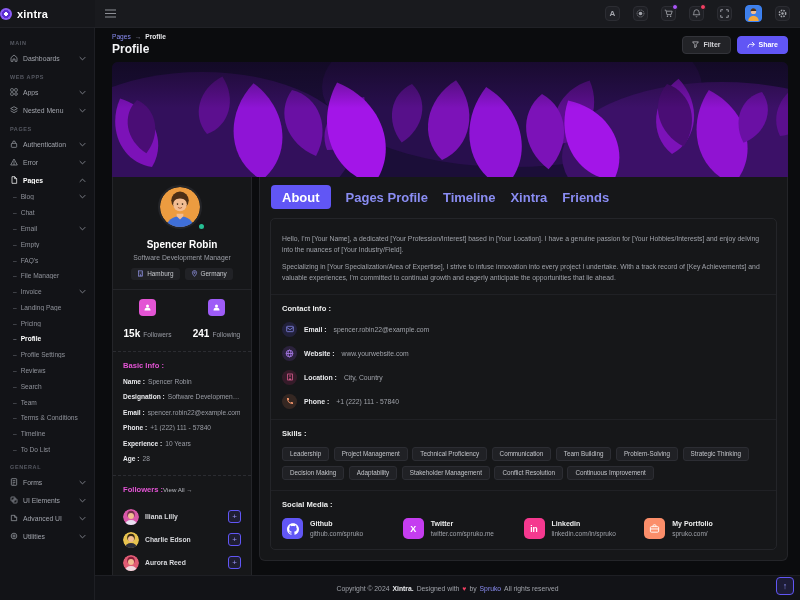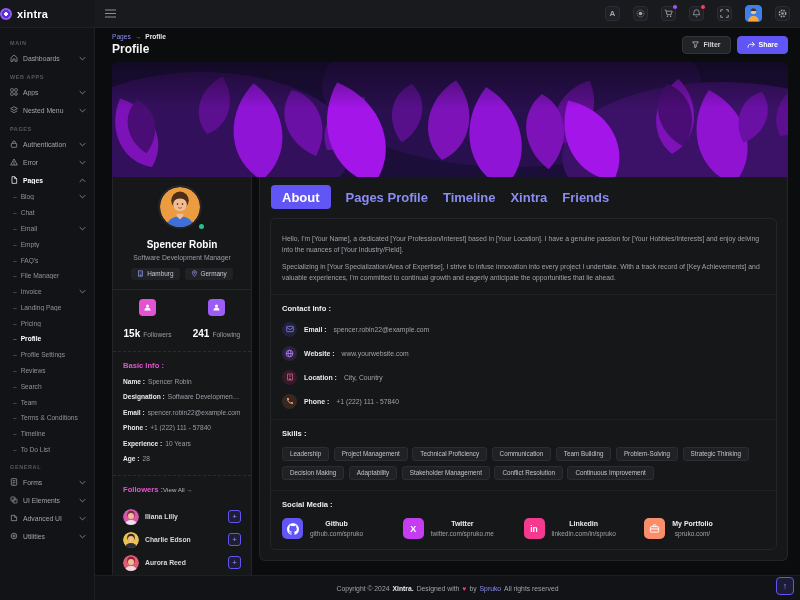--- a/index.html
+++ b/index.html
@@ -103,21 +103,21 @@
      color:#9a93f7;font-size:8px;display:flex;align-items:center;justify-content:center;cursor:pointer;line-height:1;}
 
   
   .right-col{flex:1;}
   .tabs-card{background:#161719;border:1px solid #242529;border-top:0;border-radius:0 0 6px 6px;}
   .tabs{display:flex;align-items:center;gap:15px;padding:8px 11px 7px;}
   .tab{font-size:13px;font-weight:bold;color:#8a8df3;cursor:pointer;}
   .tab.active{background:#6156f5;color:#fff;padding:4.5px 11px;border-radius:4px;}
   .inner{margin:2px 10px 10px;border:1px solid #242529;border-radius:5px;}
   .section{padding:9px 11px 10px;border-bottom:1px solid #202125;}
-  .section:last-child{border-bottom:0;text-align:center;}
+  .section:last-child{border-bottom:0;}
   .sec-title{font-size:7.6px;font-weight:bold;color:#eceded;display:flex;align-items:center;gap:4px;}
   .about-p{font-size:6.8px;color:#9fa2a9;line-height:1.6;margin-top:6px;}
   .c-row{display:flex;align-items:center;gap:7px;margin-top:9px;}
   .c-ico{width:15px;height:15px;border-radius:50%;display:flex;align-items:center;justify-content:center;flex:none;}
   .ci-mail{background:rgba(97,86,245,.16);color:#8a8df3;}
   .ci-globe{background:rgba(158,92,247,.16);color:#b583f9;}
   .ci-loc{background:rgba(245,57,143,.14);color:#f5679f;}
   .ci-phone{background:rgba(251,142,94,.14);color:#fb9a6e;}
   .c-lbl{font-size:6.9px;font-weight:bold;color:#e8e9ec;}
   .c-val{font-size:6.8px;color:#9fa2a9;}

